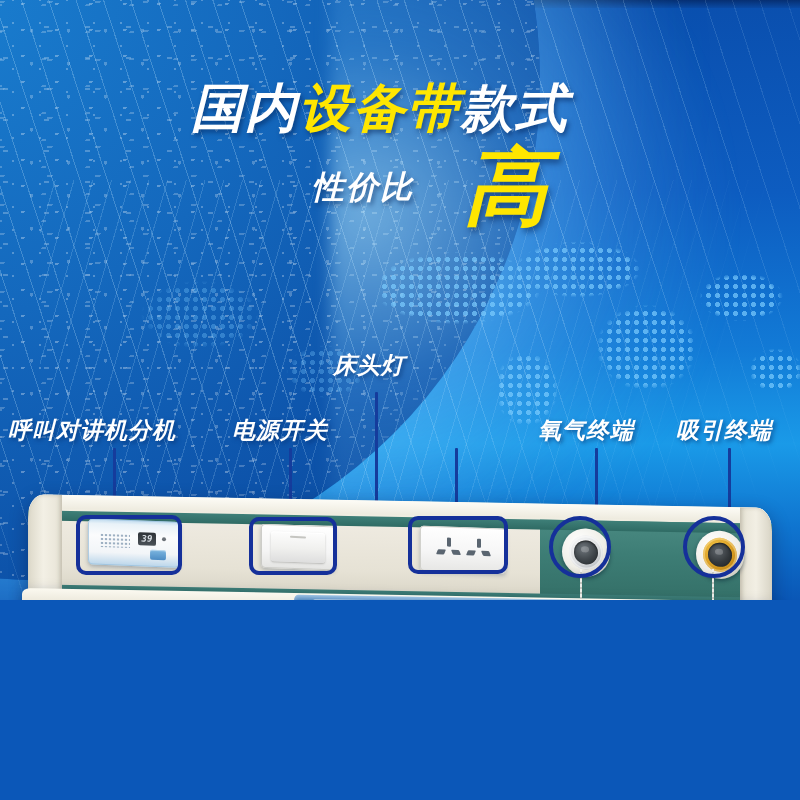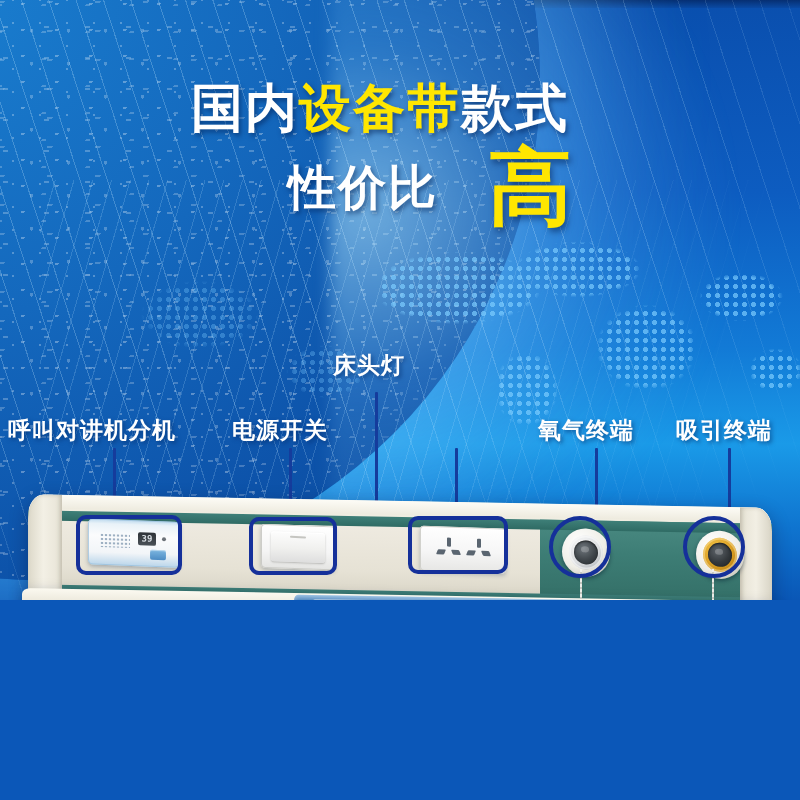--- a/index.html
+++ b/index.html
@@ -9,20 +9,21 @@
     font-family:"Liberation Sans","DejaVu Sans",sans-serif;
     background:#0b57b8;
     overflow:hidden;
   }
   #stage{
     position:relative;
     width:800px; height:600px;
     overflow:hidden;
     background:
       linear-gradient(180deg,#0a4fae 0%,#0d5cc0 32%,#127ad6 58%,#1a9ae8 74%,#0f74cf 88%,#0a57b6 100%);
+    font-style: italic;
   }
 
   
   .bg-topband{
     position:absolute; left:0; top:0; width:800px; height:8px;
     background:linear-gradient(180deg,#062f72,#0a4aa4);
   }
 
   
   .planet{
@@ -132,21 +133,21 @@
     line-height:1.08;
     text-shadow:2px 3px 5px rgba(0,30,80,.55);
     padding-right:40px;
   }
   .hl-line2{
     margin-top:14px;
     display:flex; align-items:center; justify-content:center; gap:50px;
     padding-left:60px;
   }
   .hl-xjb{
-    font-size:48px; font-weight:bold; color:#ffffff; letter-spacing:2px;
+    font-size:32px; font-weight:bold; color:#ffffff; letter-spacing:2px;
     text-shadow:2px 3px 5px rgba(0,30,80,.55);
   }
   .hl-gao{
     font-size:84px; font-weight:bold; color:#ffe600; line-height:.9;
     text-shadow:2px 4px 6px rgba(0,30,80,.55);
   }
   .w{ color:#ffffff; }
   .y{ color:#ffe600; }
 
   

